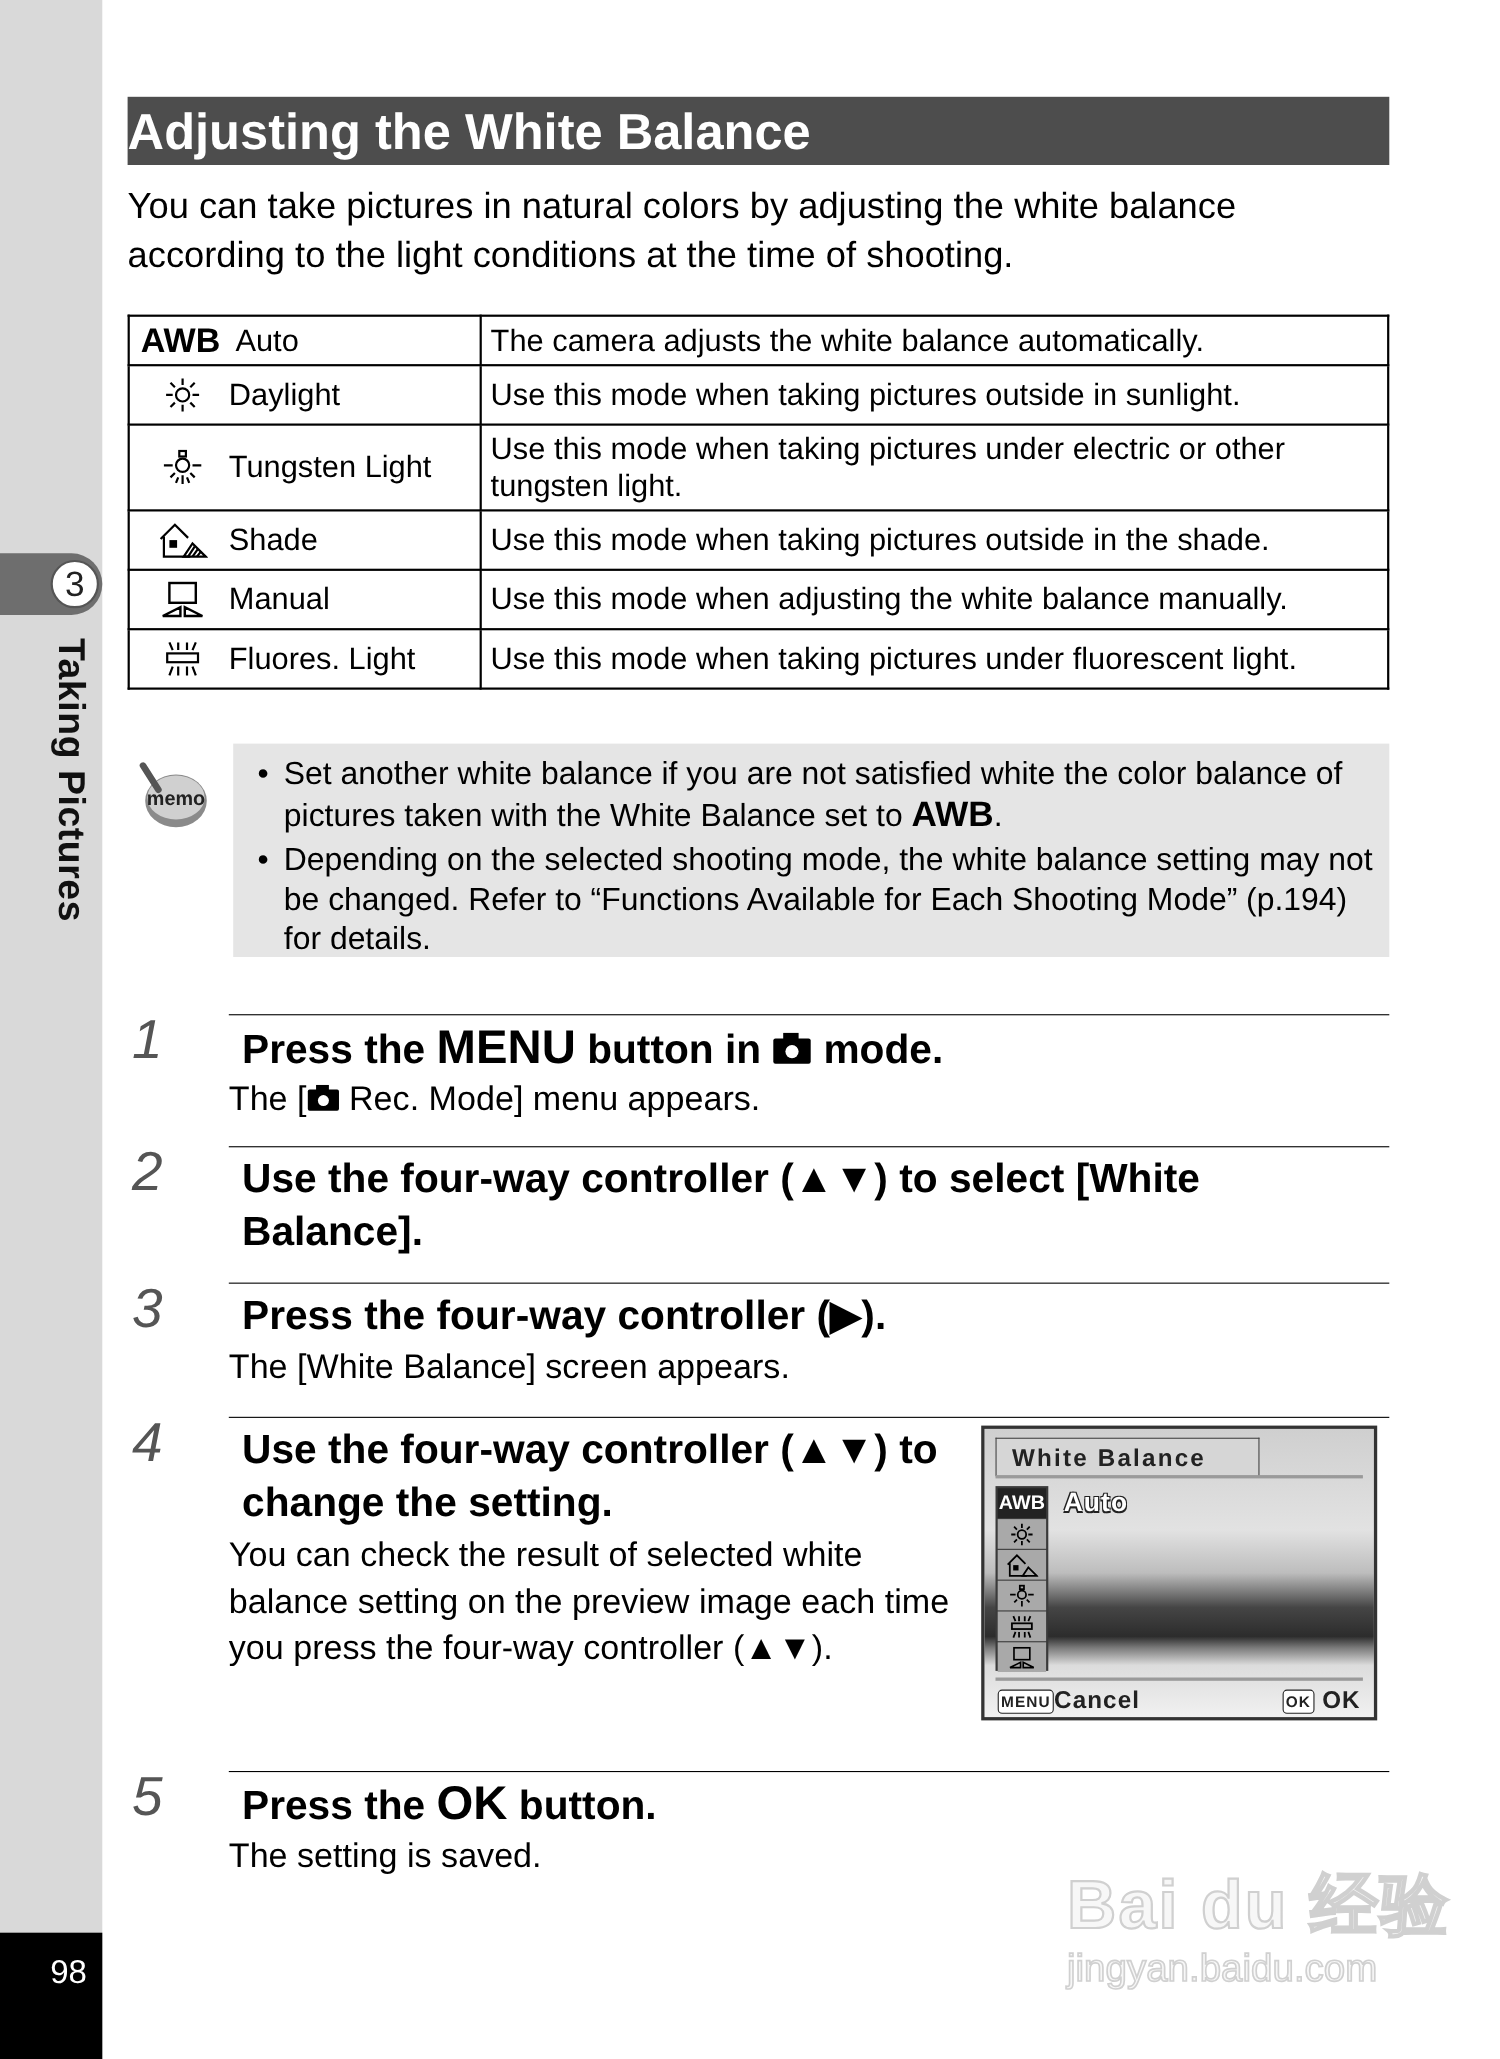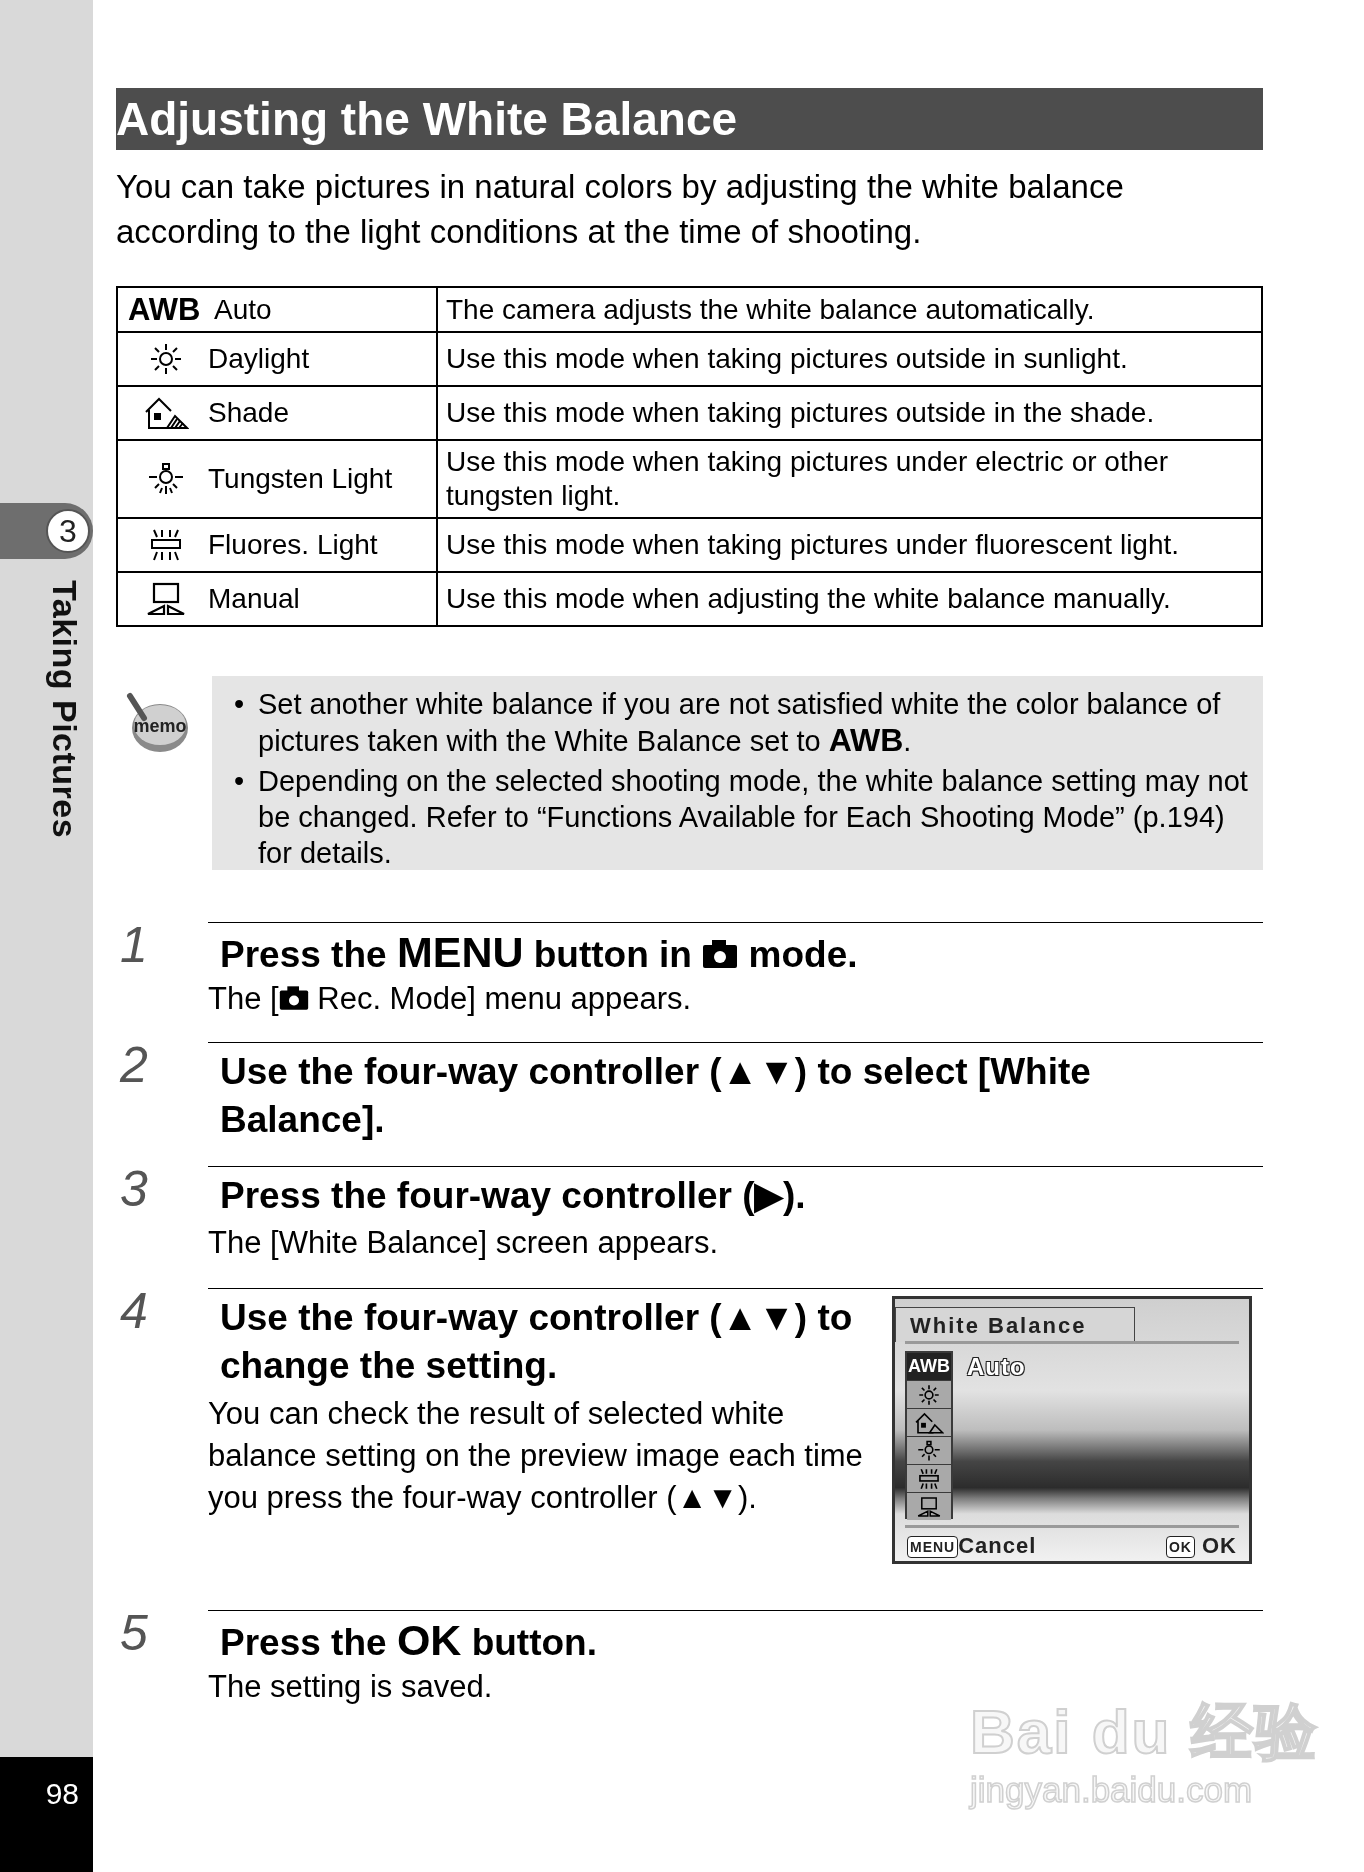--- a/index.html
+++ b/index.html
@@ -39,21 +39,21 @@
   
   .step-rule { position: absolute; left: 208px; width: 1055px; height: 1px; background: #000; }
   .step-num { position: absolute; left: 120px; font-style: italic; color: #555; font-size: 50px; }
   .step-title { position: absolute; left: 220px; font-weight: bold; font-size: 37px; line-height: 48px; }
   .step-body { position: absolute; left: 208px; font-size: 31px; line-height: 42px; }
   .big-menu { font-size: 43px; }
   .cam-glyph { display: inline-block; vertical-align: middle; }
 
   
   .cam { position: absolute; left: 892px; top: 1296px; width: 360px; height: 268px; border: 3px solid #333; overflow: hidden; background: linear-gradient(#cfcfcf 0%, #e2e2e2 35%, #bdbdbd 50%, #454545 62%, #2c2c2c 72%, #7b7b7b 76%, #dcdcdc 82%, #f1f1f1 100%); }
-  .cam-title-tab { position: absolute; left: 0; top: 8px; width: 240px; height: 35px; background: #d6d6d6; border: 1.5px solid #444; border-bottom: none; font-weight: bold; font-size: 22px; letter-spacing: 2px; padding-left: 14px; line-height: 35px; color: #222; }
+  .cam-title-tab { position: absolute; left: 10px; top: 8px; width: 240px; height: 35px; background: #d6d6d6; border: 1.5px solid #444; border-bottom: none; font-weight: bold; font-size: 22px; letter-spacing: 2px; padding-left: 14px; line-height: 35px; color: #222; }
   .cam-title-line { position: absolute; left: 10px; right: 10px; top: 42px; height: 3px; background: #9a9a9a; }
   .cam-icons { position: absolute; left: 10px; top: 52px; width: 48px; height: 168px; background: #3a3a3a; padding: 2px; }
   .cam-icon-cell { height: 27px; margin-bottom: 1px; background: #a9a9a9; display: flex; align-items: center; justify-content: center; }
   .cam-icon-cell.sel { background: #222; color: #fff; font-weight: bold; font-size: 18px; }
   .cam-mode-label { position: absolute; left: 72px; top: 54px; font-weight: bold; font-size: 24px; color: #fff; text-shadow: -1px -1px 0 #222, 1px -1px 0 #222, -1px 1px 0 #222, 1px 1px 0 #222; letter-spacing: 1px; }
   .cam-bottom-line { position: absolute; left: 10px; right: 10px; top: 226px; height: 3px; background: #9a9a9a; }
   .cam-btn-box { display: inline-block; border: 1.5px solid #222; border-radius: 4px; background: #fff; font-size: 14px; font-weight: bold; padding: 0 2px; line-height: 20px; vertical-align: middle; }
   .cam-cancel { position: absolute; left: 12px; top: 234px; font-weight: bold; font-size: 22px; color: #222; letter-spacing: 1px; }
   .cam-ok { position: absolute; right: 12px; top: 234px; font-weight: bold; font-size: 22px; color: #222; letter-spacing: 1px; }
 
@@ -95,79 +95,79 @@
         <svg width="34" height="34" viewBox="0 0 34 34" stroke="#000" stroke-width="2" fill="none">
                 <circle cx="17" cy="17" r="6"></circle>
                 <path d="M17 2v6M17 26v6M2 17h6M26 17h6M6 6l4 4M24 24l4 4M28 6l-4 4M10 24l-4 4"></path>
               </svg>
       </span>
       <span>Daylight</span>
     </div>
         </td>
     <td class="desc">Use this mode when taking pictures outside in sunlight.</td>
   </tr>
+  <tr style="height:78px">
+    <td class="mode">
+          <div class="mode-inner">
+      <span class="mode-icon">
+        <svg width="38" height="34" viewBox="0 0 38 34" stroke="#000" stroke-width="2" fill="none">
+                <circle cx="19" cy="15" r="6"></circle>
+                <rect x="16" y="2" width="6" height="5"></rect>
+                <path d="M2 15h8M28 15h8M8 26l4-4M30 26l-4-4M19 24v8M13 31l2-5M25 31l-2-5"></path>
+              </svg>
+      </span>
+      <span>Tungsten Light</span>
+    </div>
+        </td>
+    <td class="desc">Use this mode when taking pictures under electric or other tungsten light.</td>
+  </tr>
   <tr style="height:54px">
     <td class="mode">
           <div class="mode-inner">
       <span class="mode-icon">
         <svg width="46" height="34" viewBox="0 0 46 34" stroke="#000" stroke-width="2" fill="none">
                 <path d="M3 16L16 3l12 12M6 14v18h24"></path>
                 <rect x="12" y="18" width="5" height="5" fill="#000"></rect>
                 <path d="M24 32l8-12 12 12z"></path>
                 <path d="M28 32l6-9M32 32l5-7M36 32l4-5"></path>
               </svg>
       </span>
       <span>Shade</span>
     </div>
         </td>
     <td class="desc">Use this mode when taking pictures outside in the shade.</td>
   </tr>
-  <tr style="height:78px">
-    <td class="mode">
-          <div class="mode-inner">
-      <span class="mode-icon">
-        <svg width="38" height="34" viewBox="0 0 38 34" stroke="#000" stroke-width="2" fill="none">
-                <circle cx="19" cy="15" r="6"></circle>
-                <rect x="16" y="2" width="6" height="5"></rect>
-                <path d="M2 15h8M28 15h8M8 26l4-4M30 26l-4-4M19 24v8M13 31l2-5M25 31l-2-5"></path>
-              </svg>
-      </span>
-      <span>Tungsten Light</span>
-    </div>
-        </td>
-    <td class="desc">Use this mode when taking pictures under electric or other tungsten light.</td>
+  <tr style="height:54px">
+    <td class="mode">
+          <div class="mode-inner">
+      <span class="mode-icon">
+        <svg width="40" height="34" viewBox="0 0 40 34" stroke="#000" stroke-width="2.2" fill="none">
+                <rect x="8" y="2" width="24" height="18"></rect>
+                <path d="M2 32l16-8v8zM38 32l-16-8v8z"></path>
+              </svg>
+      </span>
+      <span>Manual</span>
+    </div>
+        </td>
+    <td class="desc">Use this mode when adjusting the white balance manually.</td>
   </tr>
   <tr style="height:54px">
     <td class="mode">
           <div class="mode-inner">
       <span class="mode-icon">
         <svg width="36" height="34" viewBox="0 0 36 34" stroke="#000" stroke-width="2" fill="none">
                 <path d="M6 2l3 7M14 2v7M22 2v7M30 2l-3 7"></path>
                 <rect x="4" y="12" width="28" height="8"></rect>
                 <path d="M6 32l3-8M14 32v-8M22 32v-8M30 32l-3-8"></path>
               </svg>
       </span>
       <span>Fluores. Light</span>
     </div>
         </td>
     <td class="desc">Use this mode when taking pictures under fluorescent light.</td>
-  </tr>
-  <tr style="height:54px">
-    <td class="mode">
-          <div class="mode-inner">
-      <span class="mode-icon">
-        <svg width="40" height="34" viewBox="0 0 40 34" stroke="#000" stroke-width="2.2" fill="none">
-                <rect x="8" y="2" width="24" height="18"></rect>
-                <path d="M2 32l16-8v8zM38 32l-16-8v8z"></path>
-              </svg>
-      </span>
-      <span>Manual</span>
-    </div>
-        </td>
-    <td class="desc">Use this mode when adjusting the white balance manually.</td>
   </tr>
 </tbody>
   </table>
 
 <div class="memo-icon">
   <svg width="66" height="62" viewBox="0 0 66 62">
     <ellipse cx="36" cy="36" rx="28" ry="24" fill="#8a8a8a"></ellipse>
     <ellipse cx="36" cy="33" rx="26" ry="20" fill="#d0d0d0"></ellipse>
     <path d="M6 4l14 22" stroke="#555" stroke-width="6" stroke-linecap="round"></path>
     <text x="36" y="40" text-anchor="middle" font-family="Liberation Sans, sans-serif" font-weight="bold" font-size="18" fill="#222">memo</text>

